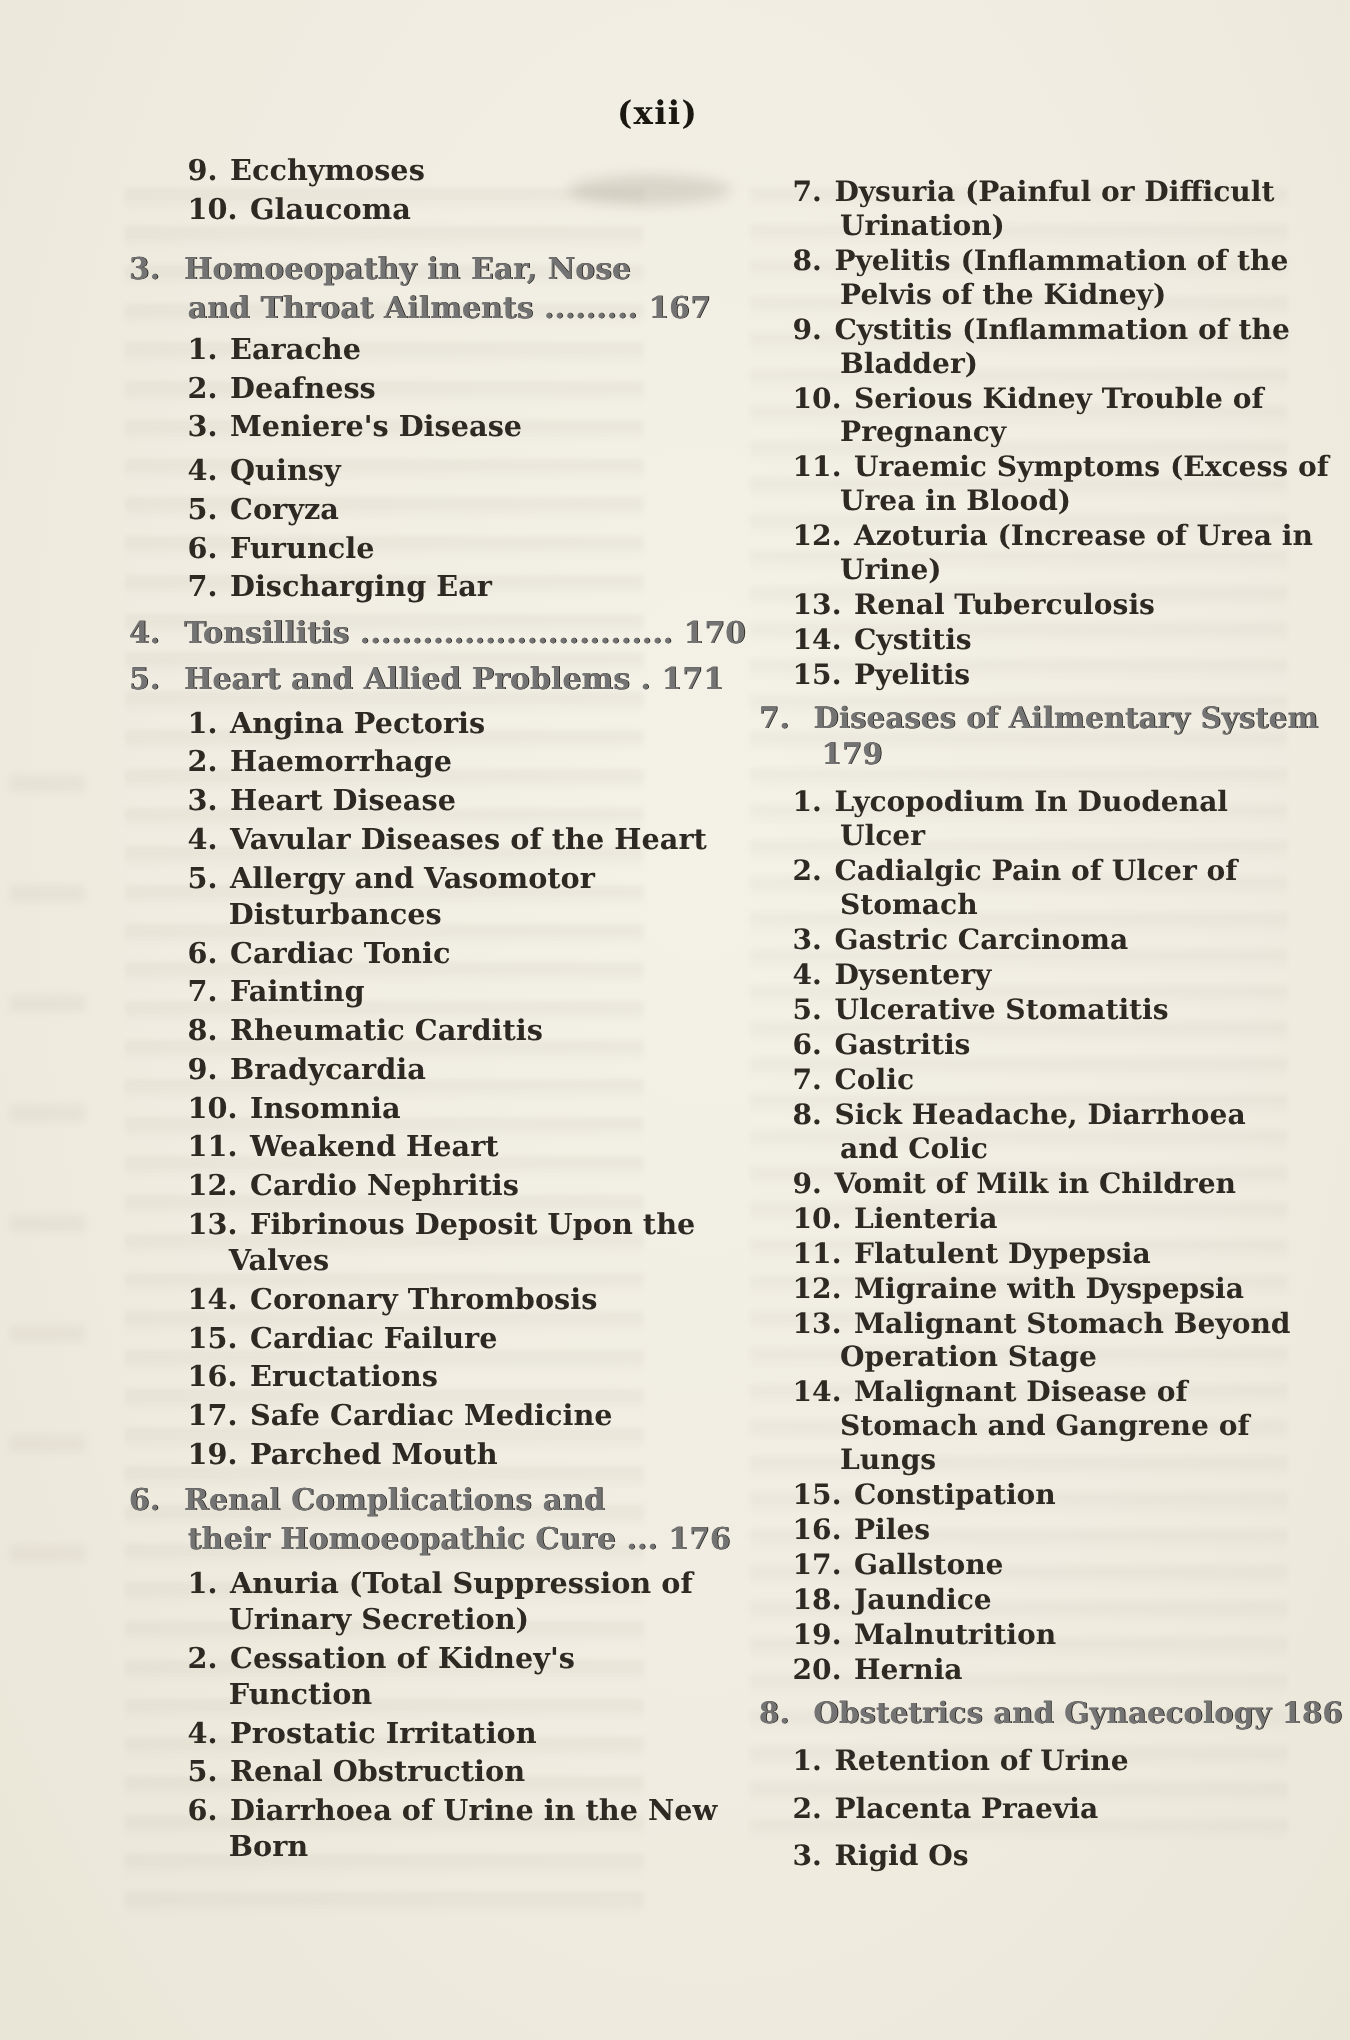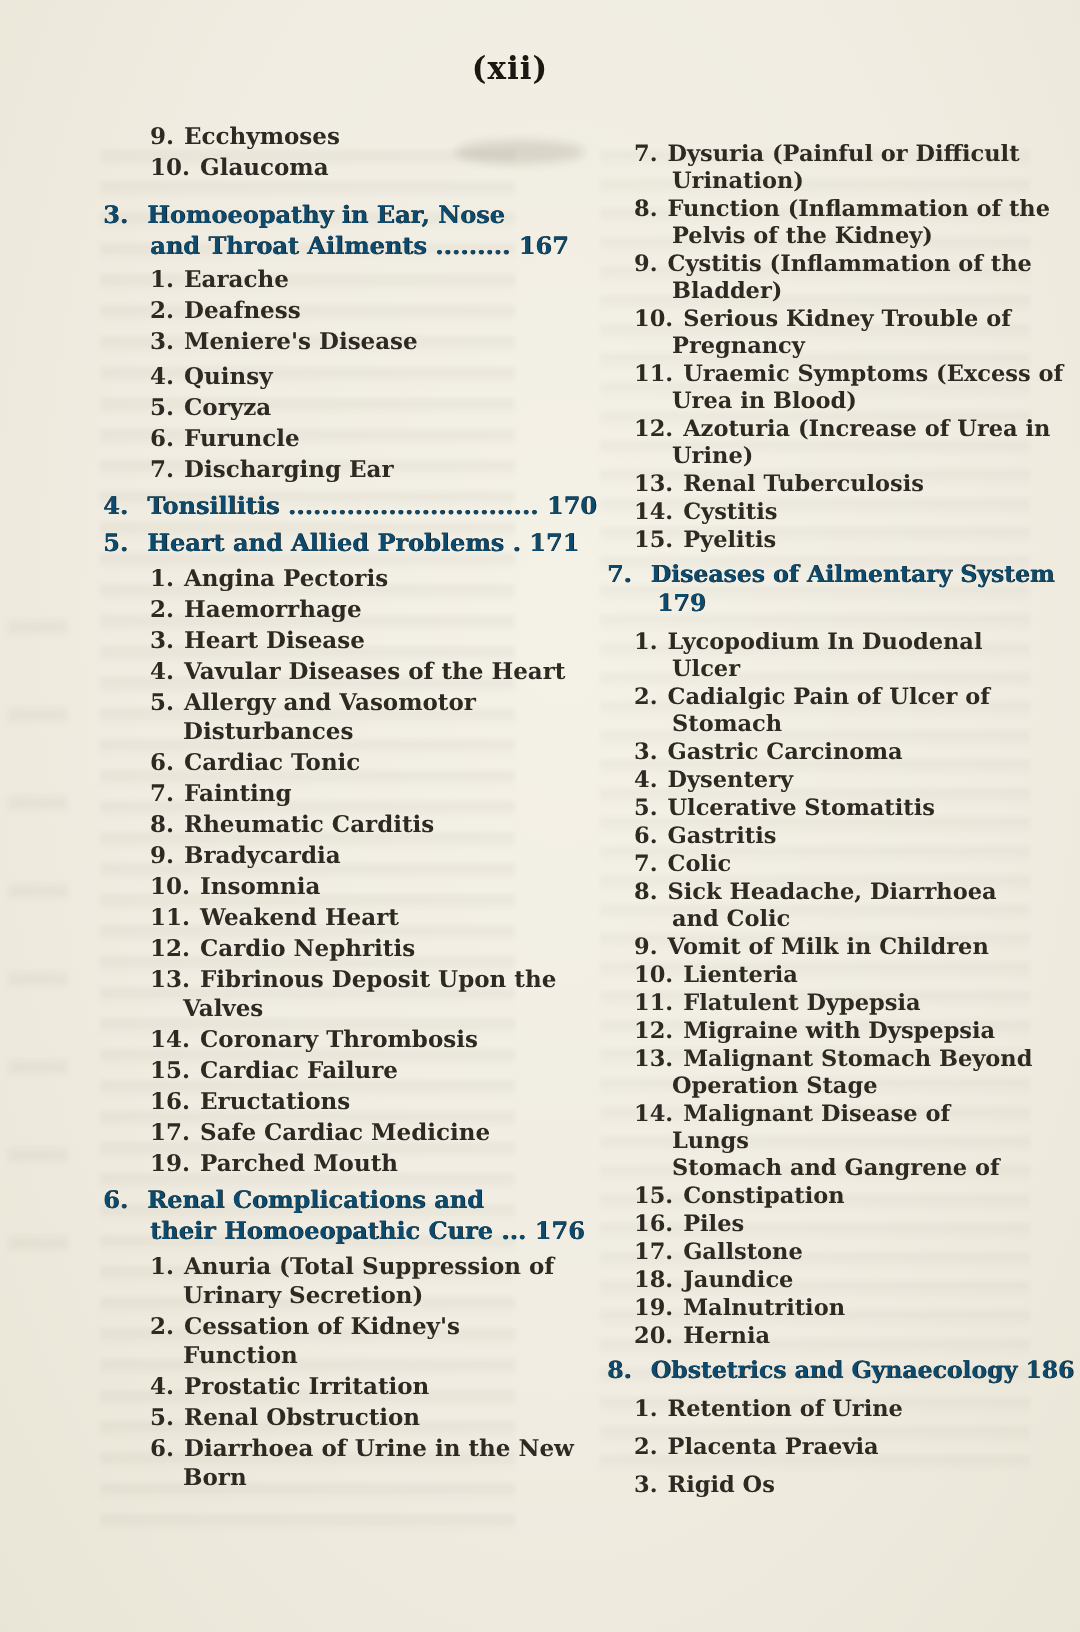--- a/index.html
+++ b/index.html
@@ -9,27 +9,28 @@
     overflow: hidden;
     background:
       radial-gradient(ellipse at 52% 38%, #f4f1e7 0%, #f0ece1 55%, #e9e5d6 100%);
     font-family: "DejaVu Serif", serif;
     color: #2b2721;
   }
 
   
   .page-header {
     position: absolute;
-    top: 50px; left: 0;
+    top: 76px; left: 0;
     width: 1020px;
     text-align: center;
-    font-size: 31px;
+    font-size: 26px;
     font-weight: 700;
     letter-spacing: 1px;
     color: #1b1711;
+    padding-left: 16px;
   }
 
   
   .ghost { position: absolute; pointer-events: none; }
   .ghost-header {
     top: 140px; left: 455px; width: 130px; height: 24px;
     background: rgba(125,117,98,0.20);
     border-radius: 50%;
     filter: blur(5px);
   }
@@ -80,21 +81,21 @@
   
   .item { padding-left: 83px; font-weight: 700; color: #2e2a23; }
   .item .first { text-indent: -33px; }
   .col-right .item { padding-left: 70px; }
   .col-right .item .first { text-indent: -38px; }
 
   
   .section {
     padding-left: 50px;
     font-weight: 700;
-    color: #0c4a6e;
+    color: #737373;
     text-shadow: 0.6px 0 0 #16120c;
     margin-top: 6px;
     margin-bottom: 4px;
   }
   .section .first { text-indent: -47px; }
   .col-left  .section { font-size: 24px;   line-height: 31px; }
   .col-right .section { font-size: 23.5px; line-height: 29px; }
   .col-right .section { padding-left: 55px; }
   .col-right .section .first { text-indent: -50px; }
 
@@ -237,21 +238,21 @@
     <div class="line first"><span class="num">6.</span><span class="txt">Diarrhoea of Urine in the New</span></div>
   <div class="line cont">Born</div>
       </div>
     </div>
   <div class="col col-right" id="col-right">
       <div class="entry item">
     <div class="line first"><span class="num">7.</span><span class="txt">Dysuria (Painful or Difficult</span></div>
   <div class="line cont">Urination)</div>
       </div>
       <div class="entry item">
-    <div class="line first"><span class="num">8.</span><span class="txt">Function (Inflammation of the</span></div>
+    <div class="line first"><span class="num">8.</span><span class="txt">Pyelitis (Inflammation of the</span></div>
   <div class="line cont">Pelvis of the Kidney)</div>
       </div>
       <div class="entry item">
     <div class="line first"><span class="num">9.</span><span class="txt">Cystitis (Inflammation of the</span></div>
   <div class="line cont">Bladder)</div>
       </div>
       <div class="entry item">
     <div class="line first"><span class="num">10.</span><span class="txt">Serious Kidney Trouble of</span></div>
   <div class="line cont">Pregnancy</div>
       </div>
@@ -314,22 +315,22 @@
   </div>
       <div class="entry item">
     <div class="line first"><span class="num">12.</span><span class="txt">Migraine with Dyspepsia</span></div>
   </div>
       <div class="entry item">
     <div class="line first"><span class="num">13.</span><span class="txt">Malignant Stomach Beyond</span></div>
   <div class="line cont">Operation Stage</div>
       </div>
       <div class="entry item">
     <div class="line first"><span class="num">14.</span><span class="txt">Malignant Disease of</span></div>
-  <div class="line cont">Lungs</div>
-        <div class="line cont">Stomach and Gangrene of</div>
+  <div class="line cont">Stomach and Gangrene of</div>
+        <div class="line cont">Lungs</div>
       </div>
       <div class="entry item">
     <div class="line first"><span class="num">15.</span><span class="txt">Constipation</span></div>
   </div>
       <div class="entry item">
     <div class="line first"><span class="num">16.</span><span class="txt">Piles</span></div>
   </div>
       <div class="entry item">
     <div class="line first"><span class="num">17.</span><span class="txt">Gallstone</span></div>
   </div>

